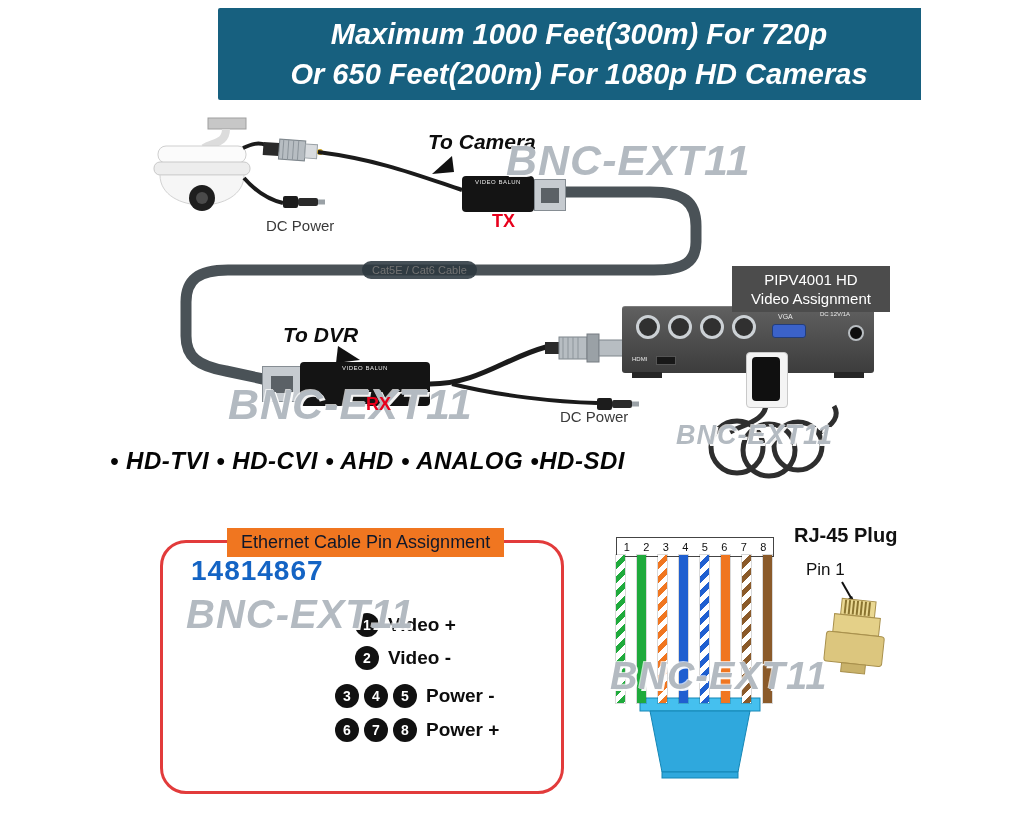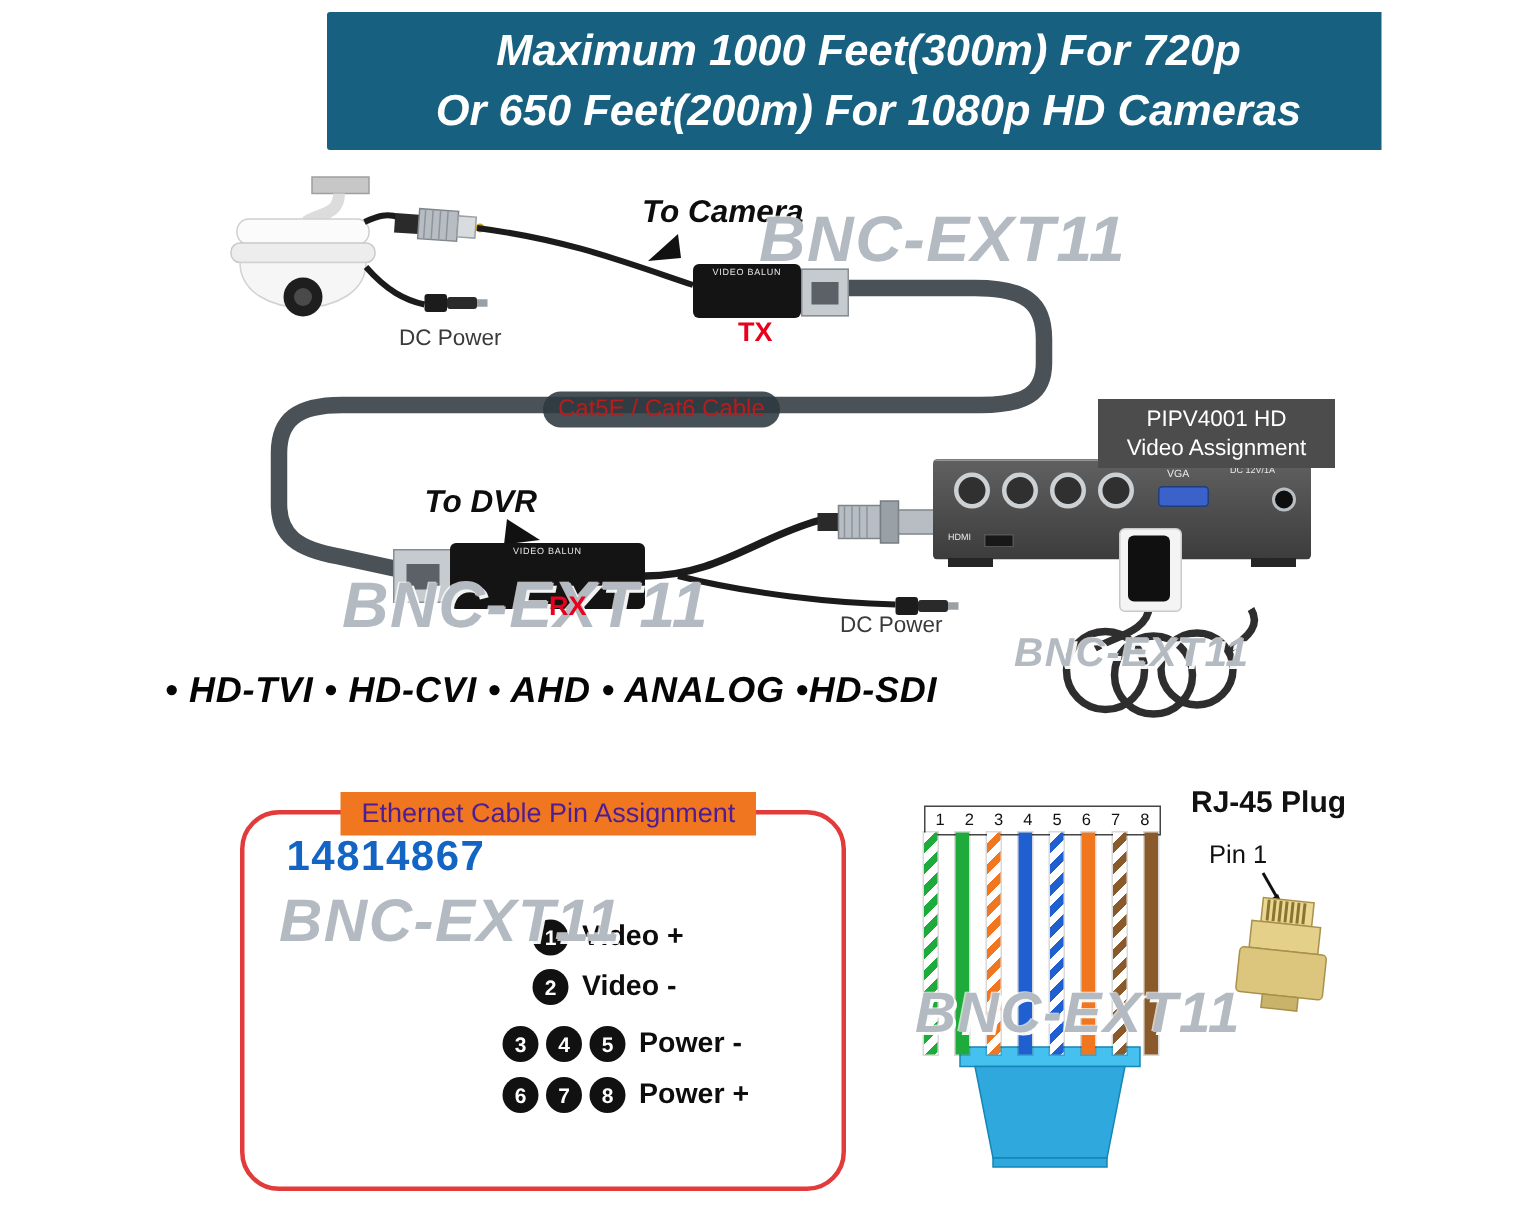--- a/index.html
+++ b/index.html
@@ -11,42 +11,42 @@
           display:flex;flex-direction:column;align-items:center;justify-content:center;
           font-style:italic;font-weight:bold;font-size:29px;line-height:40px;z-index:2;border-radius:2px;}
   
   .watermark{font-style:italic;font-weight:800;color:#b3bac1;letter-spacing:1px;z-index:6;
              text-shadow:2px 2px 0 rgba(255,255,255,.95), -1px -1px 0 rgba(255,255,255,.7);
              pointer-events:none;white-space:nowrap;}
   
   .hand{font-style:italic;font-weight:bold;font-size:21px;color:#0d0d0d;z-index:5;white-space:nowrap;}
   .small-label{font-size:15px;color:#3a3a3a;z-index:5;white-space:nowrap;}
   .red-label{font-size:18px;font-weight:bold;color:#e8001c;z-index:7;white-space:nowrap;}
-  .badge{background:rgba(44,56,64,.88);color:#b91c1c;font-size:16px;padding:3px 10px;z-index:5;white-space:nowrap;border-radius:12px;}
+  .badge{background:rgba(44,56,64,.88);color:#737373;font-size:11px;padding:3px 10px;z-index:5;white-space:nowrap;border-radius:12px;}
   .mux-badge{width:150px;background:#4c4c4c;color:#fff;font-size:15px;line-height:19px;text-align:center;
              padding:4px 4px;z-index:5;}
   .compat{font-style:italic;font-weight:bold;font-size:24px;color:#050505;z-index:5;letter-spacing:.5px;white-space:nowrap;}
   
   .balun{background:#141414;border-radius:4px;z-index:3;display:flex;align-items:flex-start;justify-content:center;}
   .balun .tiny{color:#e8e8e8;font-size:6px;letter-spacing:.5px;margin-top:3px;}
   .rj45f{background:#c6cbd0;border:1px solid #868d93;z-index:3;}
   .rj45f span{position:absolute;left:20%;top:25%;width:60%;height:50%;background:#5b6166;display:block;}
   .mux{left:622px;top:306px;width:252px;height:66px;z-index:2;border-radius:3px;
        background:linear-gradient(#606060,#3c3c3c);border-top:1px solid #7d7d7d;}
   .mux .bnc{position:absolute;width:18px;height:18px;border-radius:50%;border:3px solid #ccd1d5;background:#303030;top:8px;}
   .mux .vga{position:absolute;left:150px;top:17px;width:32px;height:12px;background:#3b62c9;border:1px solid #223d7a;border-radius:3px;}
   .mux .port-label{position:absolute;color:#e9e9e9;font-size:7px;}
   .mux .hdmi{position:absolute;left:34px;top:49px;width:18px;height:7px;background:#181818;border:1px solid #555;}
   .mux .dcjack{position:absolute;left:226px;top:18px;width:12px;height:12px;border-radius:50%;background:#0e0e0e;border:2px solid #b8bdc1;}
   .mux .foot{position:absolute;bottom:-5px;width:30px;height:6px;background:#262626;}
   .plate{left:746px;top:352px;width:40px;height:54px;background:#f4f4f4;border:1px solid #c9c9c9;border-radius:4px;z-index:3;}
   .adapter{left:752px;top:357px;width:28px;height:44px;background:#101010;border-radius:4px;z-index:4;}
   
   .pin-box{left:160px;top:540px;width:398px;height:248px;border:3px solid #e23b3b;border-radius:26px;background:#fff;z-index:2;}
-  .pin-header{position:absolute;left:64px;top:-15px;background:#f07620;color:#4c1d95;font-size:18px;
+  .pin-header{position:absolute;left:64px;top:-15px;background:#f07620;color:#0f172a;font-size:18px;
               padding:4px 14px;white-space:nowrap;z-index:5;}
   .pin-numbers{position:absolute;left:28px;top:12px;font-size:28px;font-weight:bold;color:#1464c4;letter-spacing:1px;}
   .legend-row{position:absolute;display:flex;align-items:center;gap:5px;z-index:5;}
   .pin-circle{width:24px;height:24px;border-radius:50%;background:#111;color:#fff;font-size:14px;font-weight:bold;
               display:flex;align-items:center;justify-content:center;}
   .legend-label{font-size:19px;font-weight:600;color:#0d0d0d;margin-left:4px;white-space:nowrap;}
   
   .num-strip{left:616px;top:537px;width:156px;height:18px;border:1px solid #444;background:#fff;display:flex;z-index:2;}
   .num-strip span{flex:1;text-align:center;font-size:11px;line-height:18px;color:#111;}
   .wires{left:616px;top:555px;width:156px;height:148px;display:flex;justify-content:space-between;z-index:2;}

